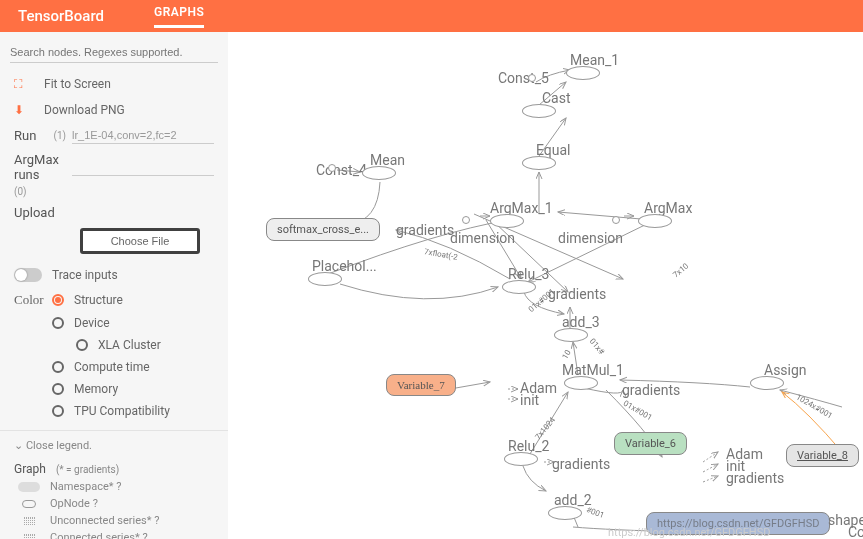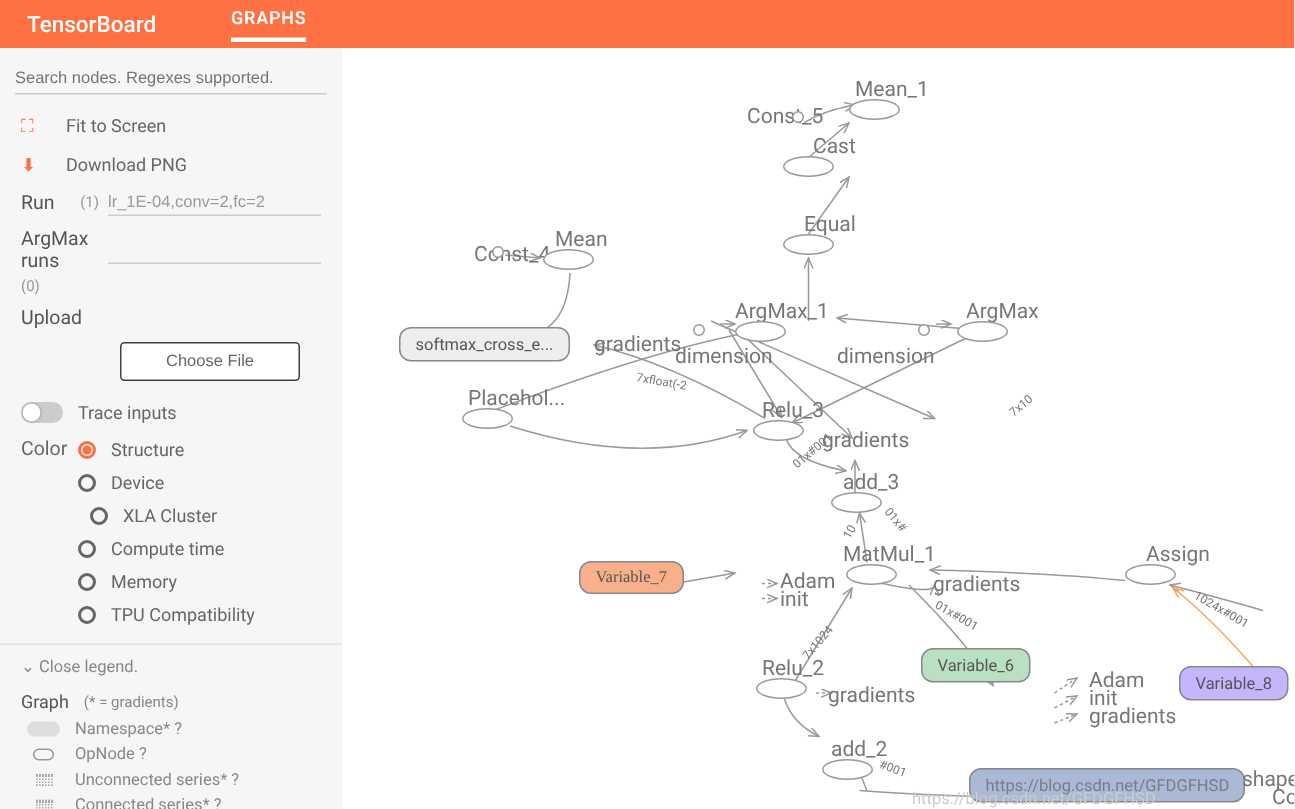--- a/index.html
+++ b/index.html
@@ -8,21 +8,21 @@
   .brand { font-size: 15px; font-weight: 500; margin-right: 50px; }
   .tab { font-size: 12px; font-weight: 600; letter-spacing: 0.5px; padding-bottom: 6px; border-bottom: 3px solid #fff; }
   .container { display: flex; height: calc(100% - 32px); }
   .sidebar { width: 228px; background: #f6f6f6; padding: 10px 0 0 0; overflow-y: auto; font-size: 12px; color: #666; }
   .search { display: block; width: calc(100% - 20px); margin: 0 10px 8px 10px; border: none; border-bottom: 1px solid #ccc; background: transparent; font-size: 11px; color: #aaa; padding: 4px 0; }
   .row { display: flex; align-items: center; padding: 6px 14px; font-size: 12px; }
   .row .icon { width: 20px; color: #ff7043; margin-right: 10px; }
   .sec-line { display: flex; align-items: center; padding: 4px 14px 4px 14px; }
   .sec-line .lbl { width: 48px; color: #555; font-size: 13px; }
   .sel { flex:1; border:none; border-bottom:1px solid #ccc; background:transparent; font-size:11px; color:#999; padding:2px 0; }
-  .btn { margin: 4px 14px 8px 80px; width: 120px; height:26px; border:1px solid #404040; background:#fff; border-radius:3px; font-size:11px; color:#666; }
+  .btn { margin: 4px 14px 8px 80px; width: 120px; height:26px; border:3px solid #404040; background:#fff; border-radius:3px; font-size:11px; color:#666; }
   .toggle { width:28px; height:14px; background:#ccc; border-radius:8px; position:relative; margin-right:10px; }
   .toggle::after{content:"";position:absolute;left:1px;top:1px;width:12px;height:12px;background:#fff;border-radius:50%; box-shadow:0 0 2px rgba(0,0,0,.4);}
   .colorblock { padding:4px 14px 4px 14px; display:flex; align-items:center; }
   .radio { width:12px; height:12px; border:2px solid #666; border-radius:50%; margin-right:10px; display:inline-block; }
   .radio.sel-r { border-color:#ff7043; }
   .radio.sel-r::after{content:"";display:block;width:6px;height:6px;background:#ff7043;border-radius:50%;margin:1px;}
   .collapse { padding:8px 14px; border-top:1px solid #e3e3e3; margin-top:8px; font-size:11px; color:#888; }
   .legend { padding: 2px 14px; display:flex; align-items:center; font-size:11px; color:#888; }
   .lg-ic { width:30px; display:flex; justify-content:center; margin-right:6px;}
   .el-ns { width:22px; height:10px; border-radius:5px; background:#ddd; }
@@ -30,21 +30,21 @@
   .el-bars {display:flex; gap:1px;}
   .el-bars span{width:3px;height:8px;border:1px dotted #aaa;}
   .graph { flex:1; position:relative; overflow:hidden; background:#fff; }
   .node { position:absolute; font-size:11px; color:#555; text-align:center; }
   .elp { width:34px; height:14px; border:1px solid #999; border-radius:50%; background:#fff; }
   .port{width:8px;height:8px;border:1px solid #999;border-radius:50%;background:#fff;}
   .lbl-s { position:absolute; font-size:14px; color:#777; white-space:nowrap; }
   .ns-box { border:1px solid #888; border-radius:8px; padding:4px 10px; background:#eee; font-size:11px;}
   .ns-orange{background:#f8b08a;font-family:Liberation Serif, serif;}
   .ns-green{background:#b9e0c1;}
-  .ns-purple{background:#c4b5fd;}
+  .ns-purple{background:#e5e5e5;text-decoration:underline;}
   .ns-blue{background:#a9b9d6;}
   svg.canvas{position:absolute;left:0;top:0;}
 </style>
 </head>
 <body>
 
 <div class="header">
   <div class="brand">TensorBoard</div>
   <div class="tab">GRAPHS</div>
 </div>
@@ -79,29 +79,29 @@
       <span class="lbl">Upload</span>
     </div>
     <button class="btn">Choose File</button>
 
     <div class="row">
       <span class="toggle"></span>
       <span>Trace inputs</span>
     </div>
 
     <div class="colorblock">
-      <span style="width:38px;font-size:13px;">Color</span>
+      <span style="width:38px;font-size:13px;font-family:Liberation Serif, serif;">Color</span>
       <span class="radio sel-r"></span>
       <span>Structure</span>
     </div>
     <div class="colorblock" style="padding-left:52px">
         <span class="radio"></span>
         <span>Device</span>
       </div>
-    <div class="colorblock" style="padding-left:60px">
+    <div class="colorblock" style="padding-left:76px">
         <span class="radio"></span>
         <span>XLA Cluster</span>
       </div>
     <div class="colorblock" style="padding-left:52px">
         <span class="radio"></span>
         <span>Compute time</span>
       </div>
     <div class="colorblock" style="padding-left:52px">
         <span class="radio"></span>
         <span>Memory</span>

